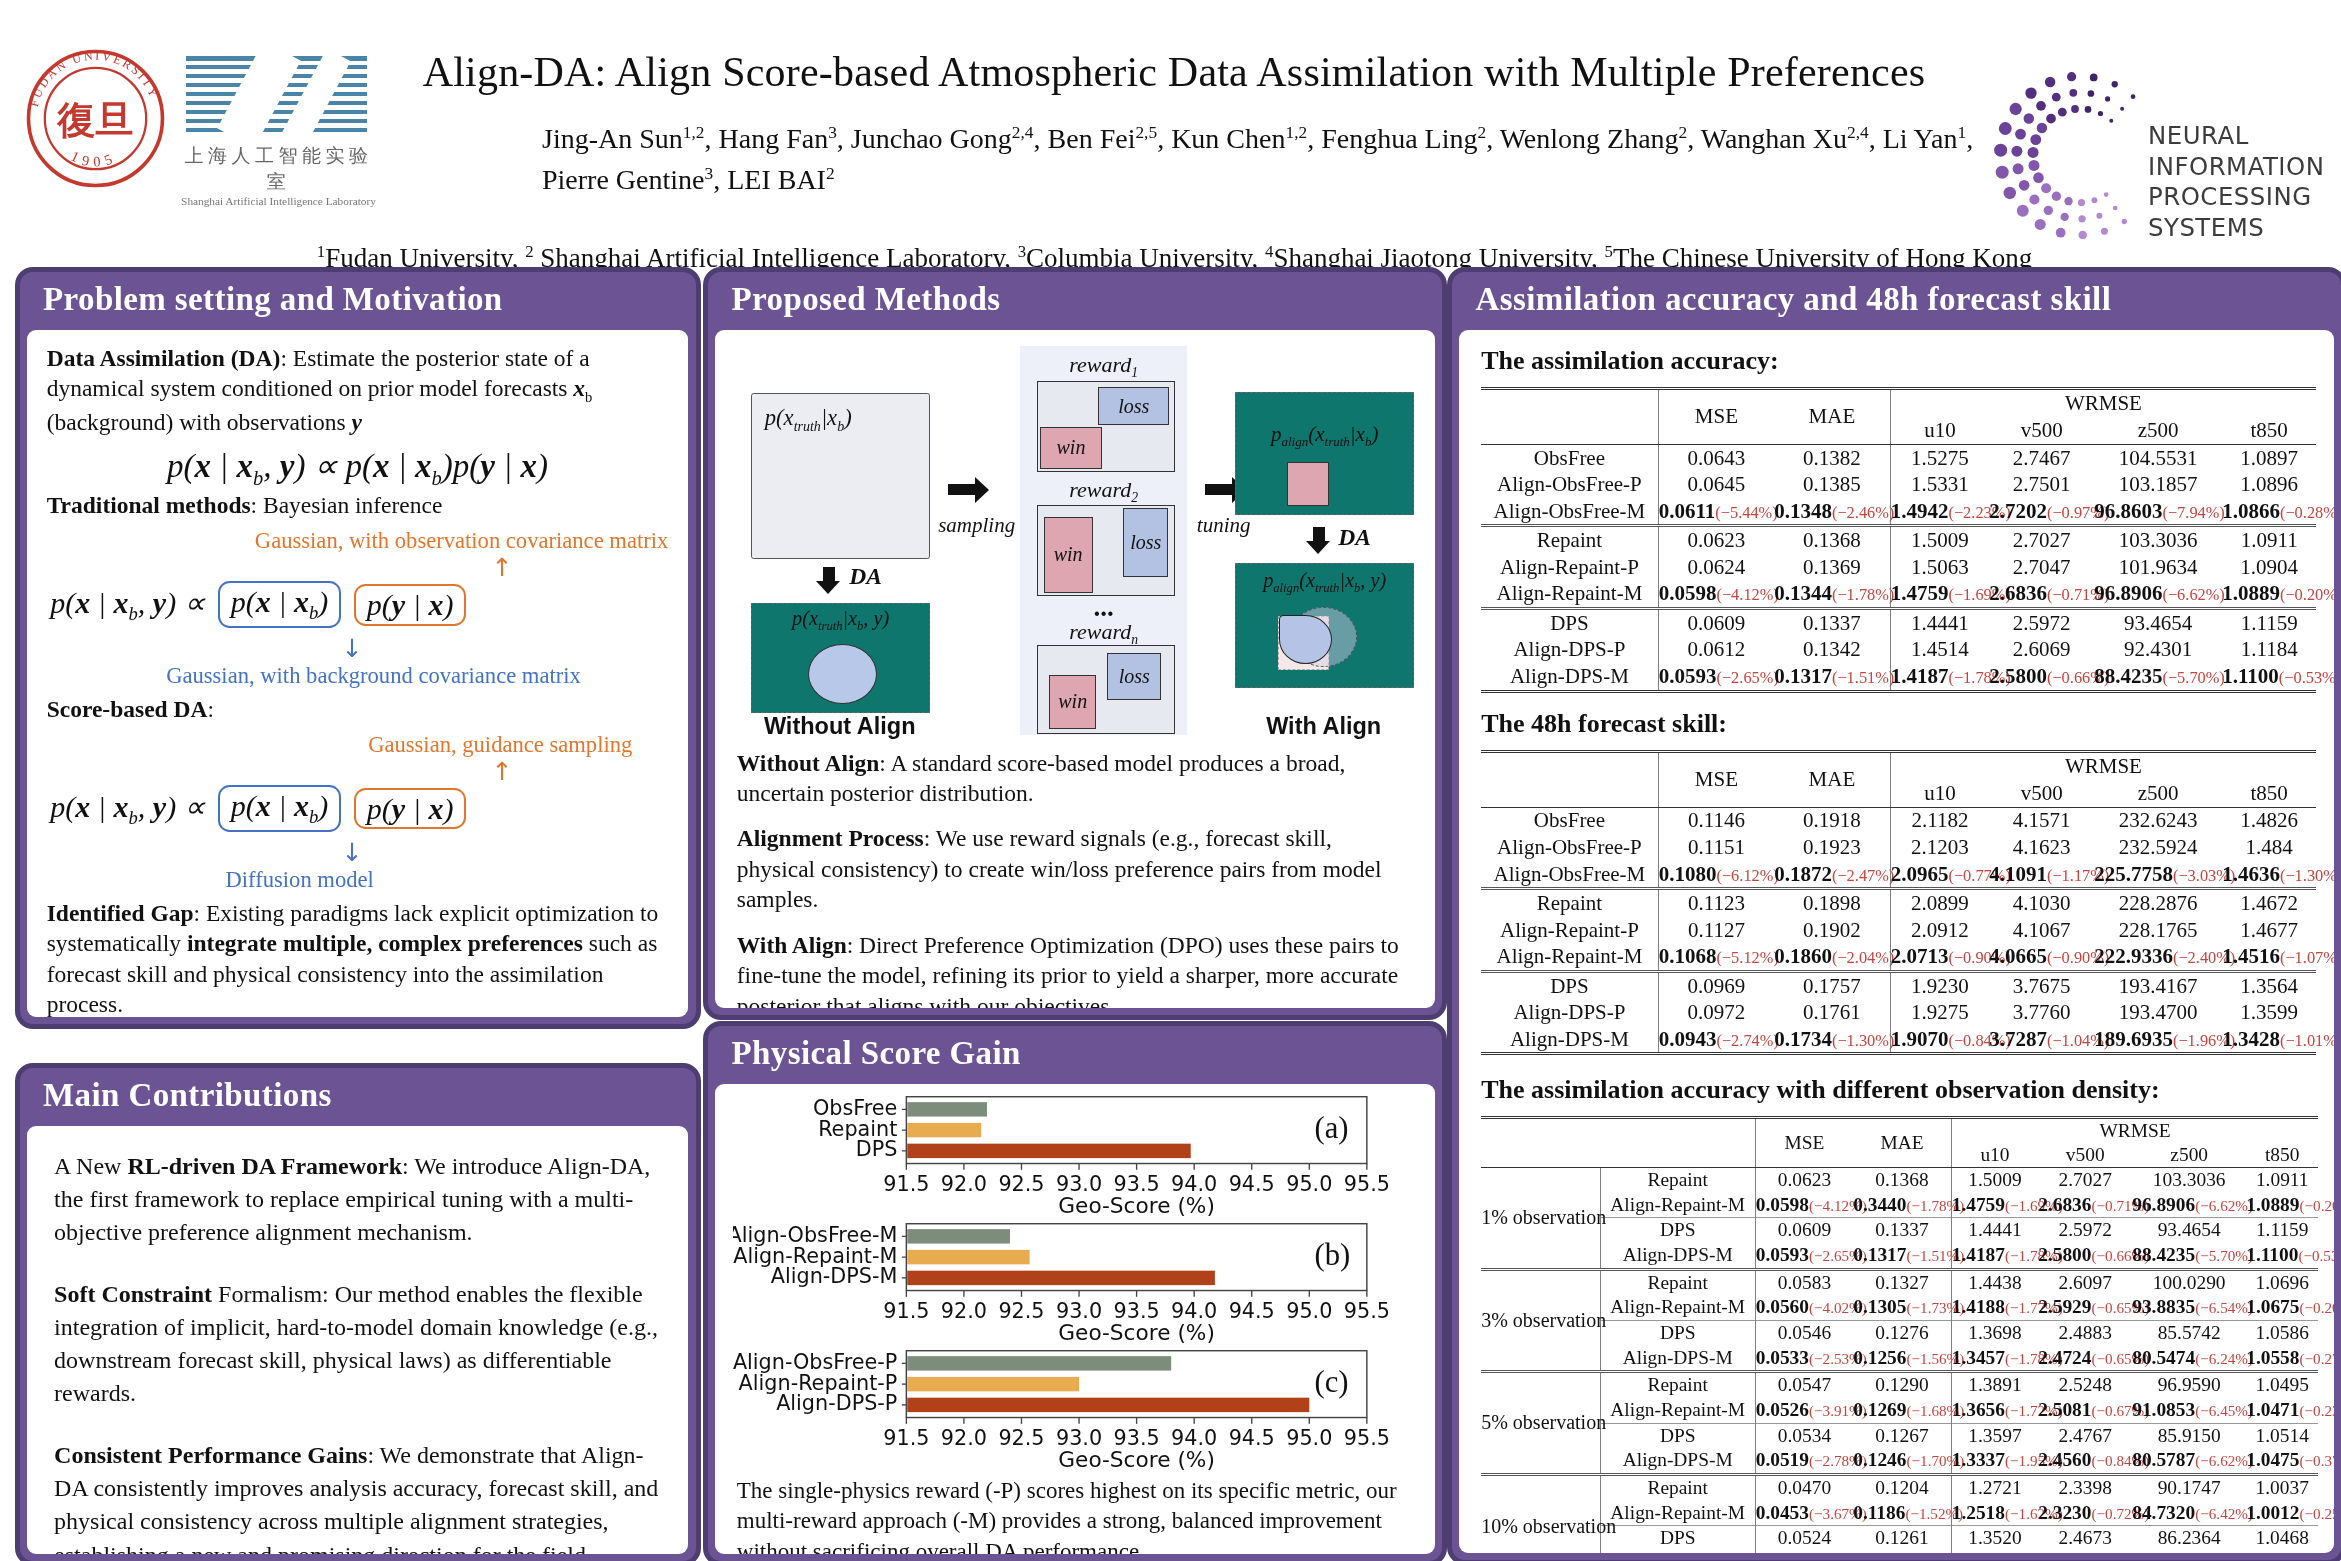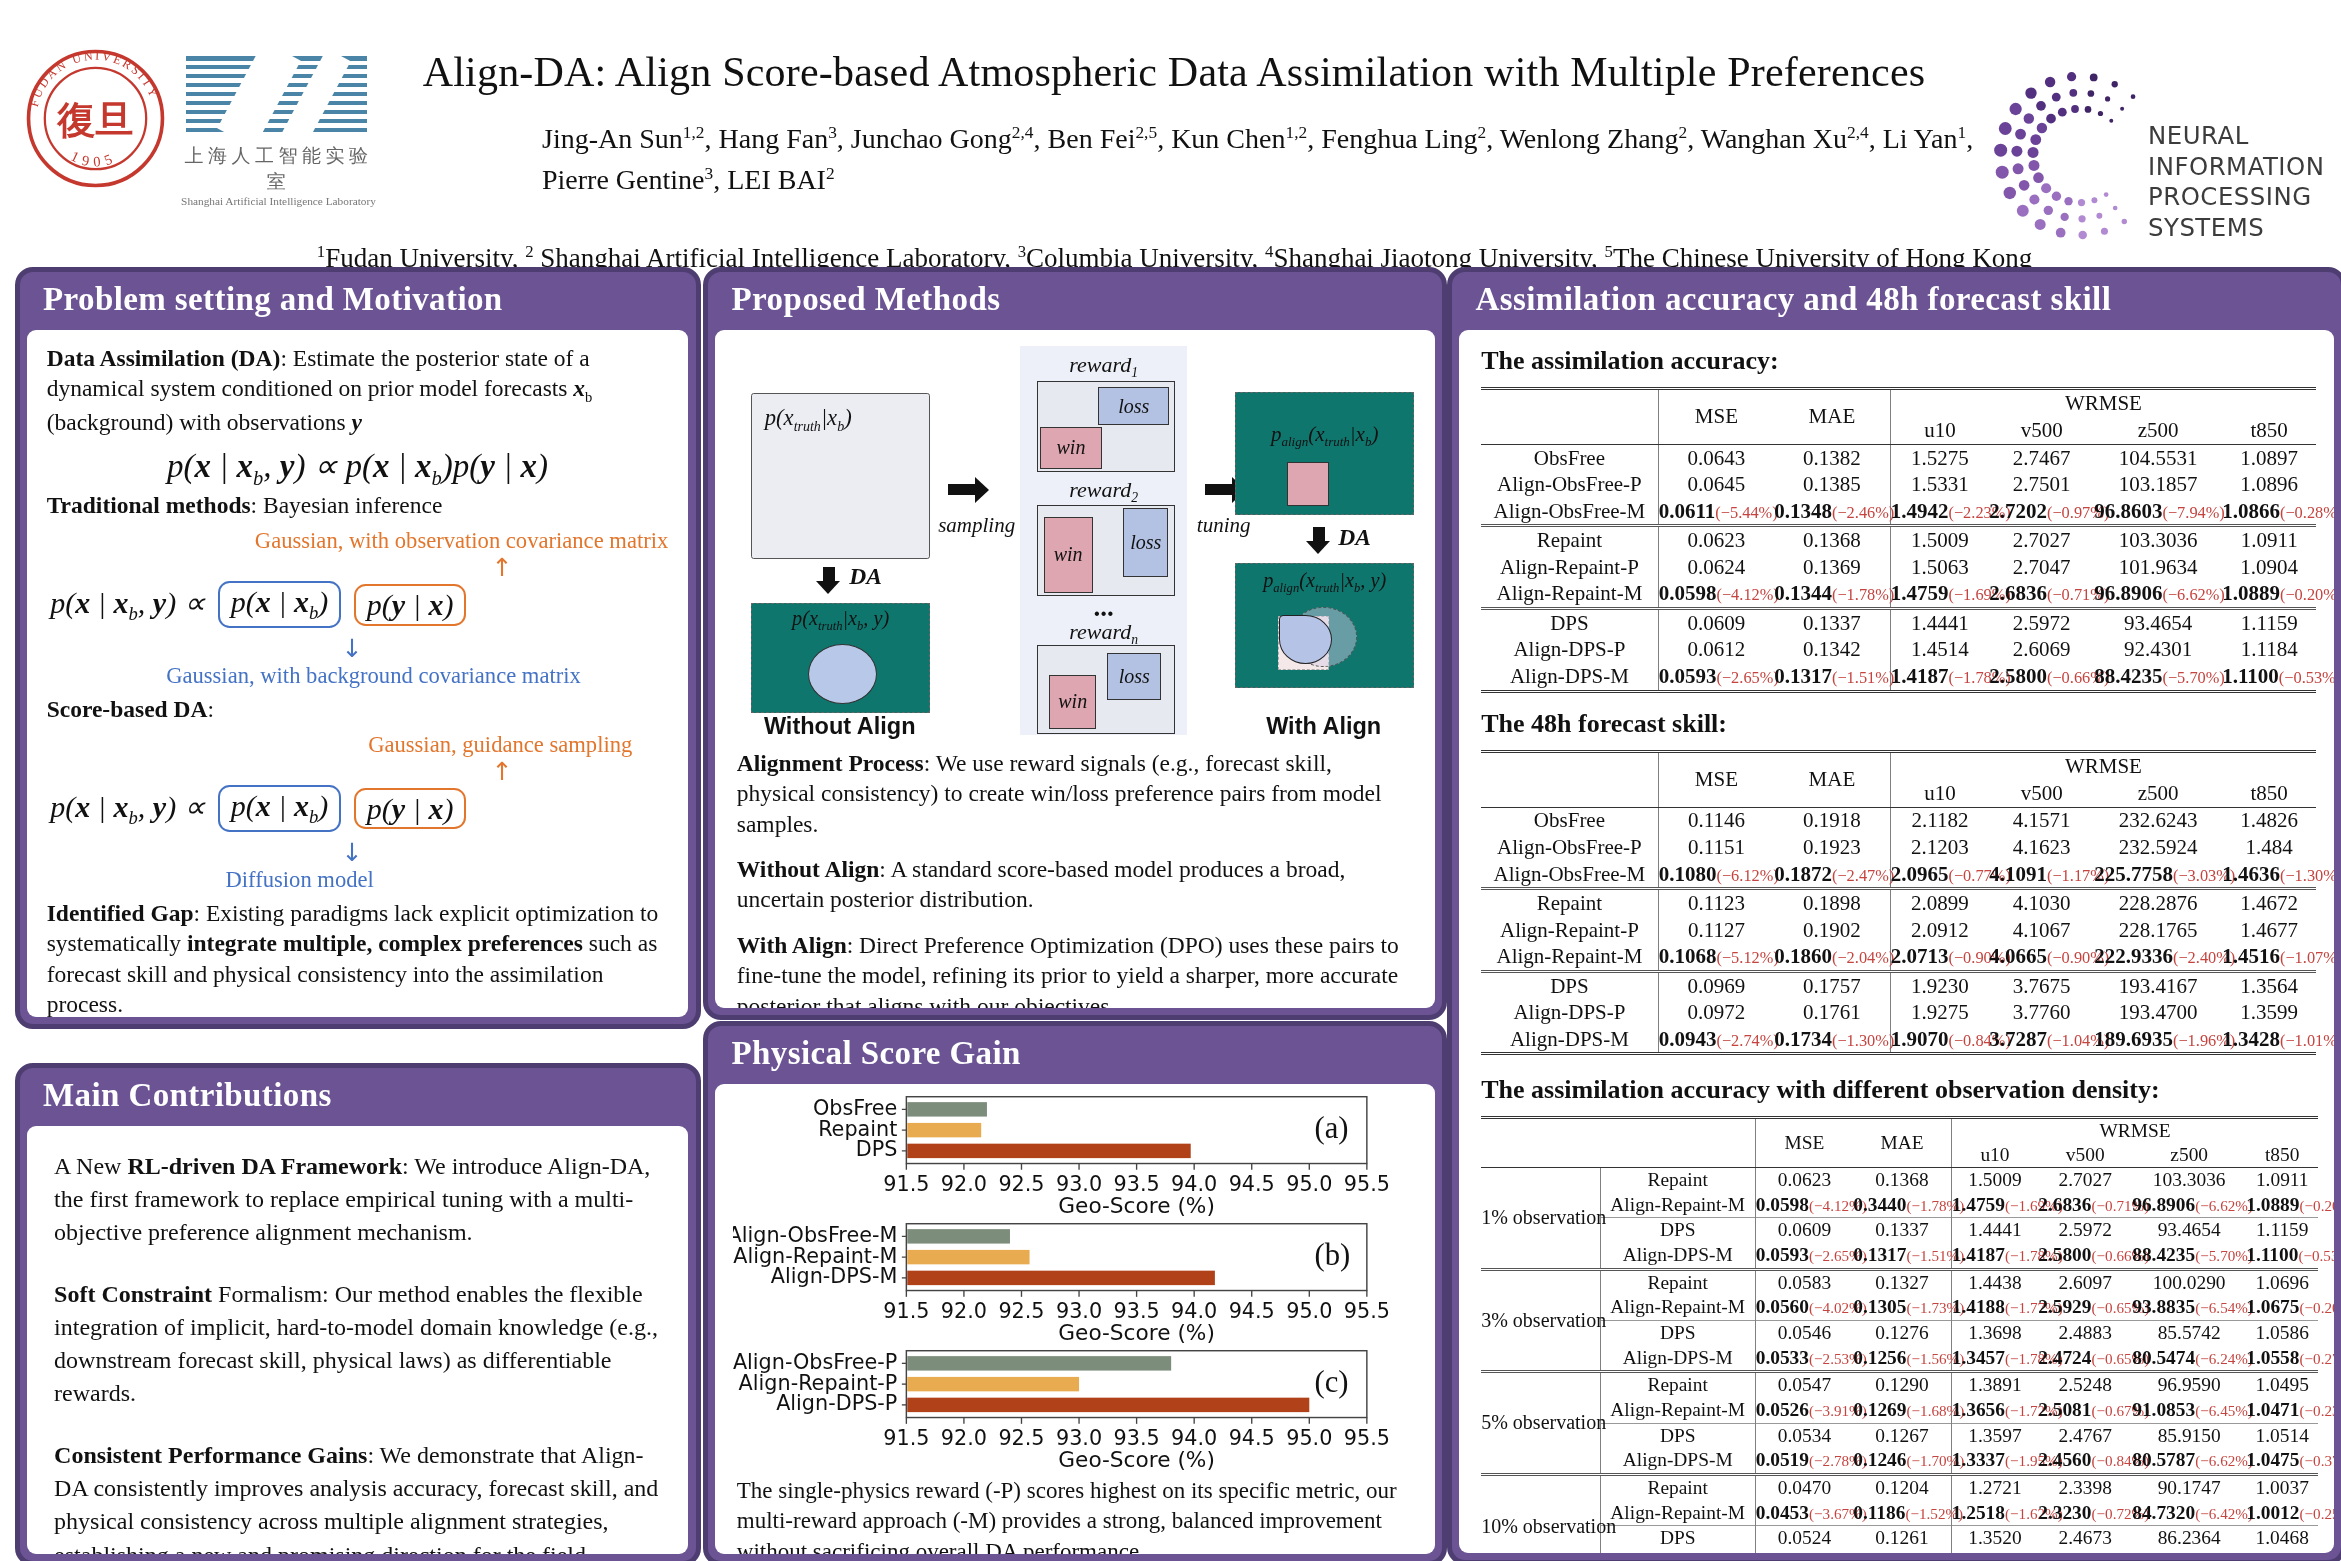--- a/index.html
+++ b/index.html
@@ -295,22 +295,22 @@
         <div class="dlab math" style="left:605px;top:183px;font-weight:bold;font-size:23.5px;">DA</div>
         <div class="dbox" style="left:502px;top:222px;width:177px;height:123px;">
           <div class="math" style="position:absolute;left:0;top:5.4px;width:100%;text-align:center;font-size:20.3px;">p<sub>align</sub>(x<sub>truth</sub>|x<sub>b</sub>, y)</div>
           <div class="blob-pink" style="left:42px;top:52px;width:49px;height:52px;"></div>
           <div class="blob-circle" style="left:54px;top:43px;width:65px;height:58px;"></div>
           <div class="blob-blue" style="left:43px;top:51px;width:51px;height:47px;"></div>
         </div>
         <div class="cap" style="left:484px;top:372px;width:213px;">With Align</div>
       </div>
 
+      <p class="para"><b>Without Align</b>: A standard score-based model produces a broad, uncertain posterior distribution.</p>
       <p class="para"><b>Alignment Process</b>: We use reward signals (e.g., forecast skill, physical consistency) to create win/loss preference pairs from model samples.</p>
-      <p class="para"><b>Without Align</b>: A standard score-based model produces a broad, uncertain posterior distribution.</p>
       <p class="para"><b>With Align</b>: Direct Preference Optimization (DPO) uses these pairs to fine-tune the model, refining its prior to yield a sharper, more accurate posterior that aligns with our objectives.</p>
     </div>
   </div>
 
   <div class="panel" id="panel-physical">
     <div class="panel-header">Physical Score Gain</div>
     <div class="panel-body">
       <div class="chartbox" id="chart-0"><svg width="679" height="123" viewBox="0 0 752 136">
             <rect x="192" y="4" width="510" height="74" fill="#fff" stroke="#444" stroke-width="1.6"></rect>
             <rect x="193" y="10" width="88.25000000000034" height="16" fill="#7d8d7c"></rect>

